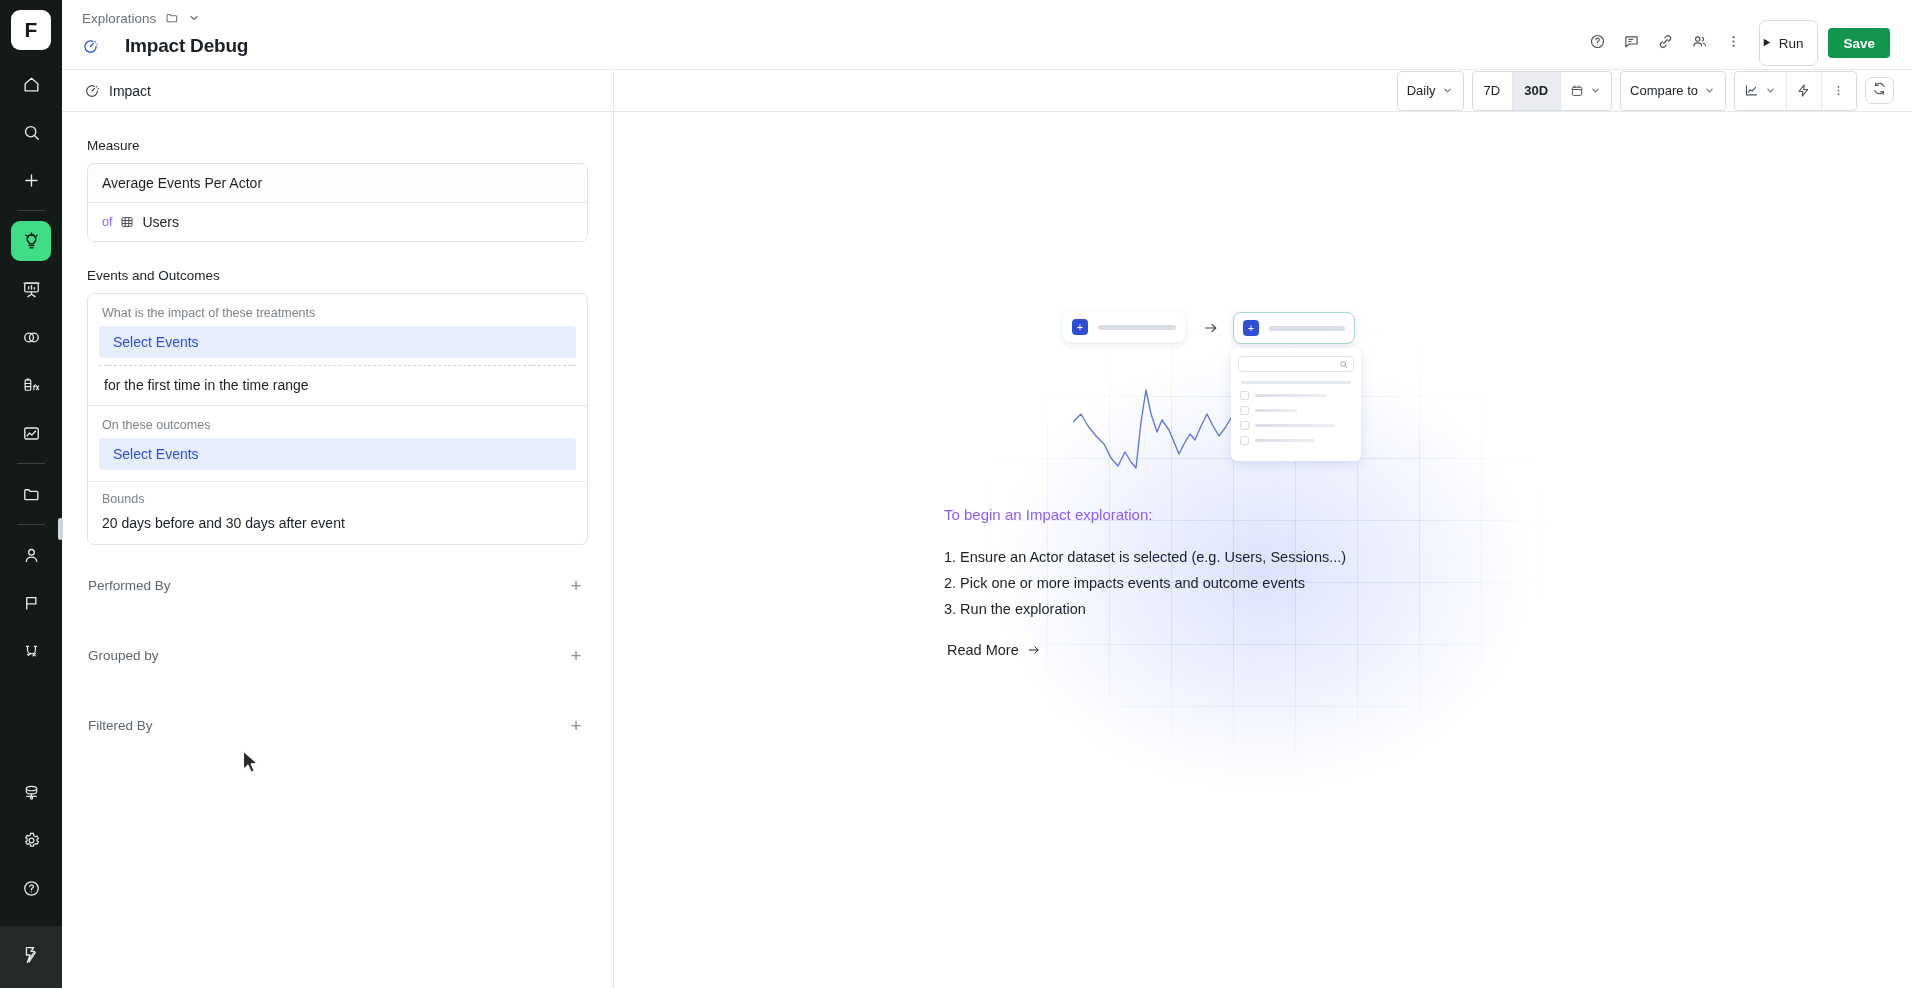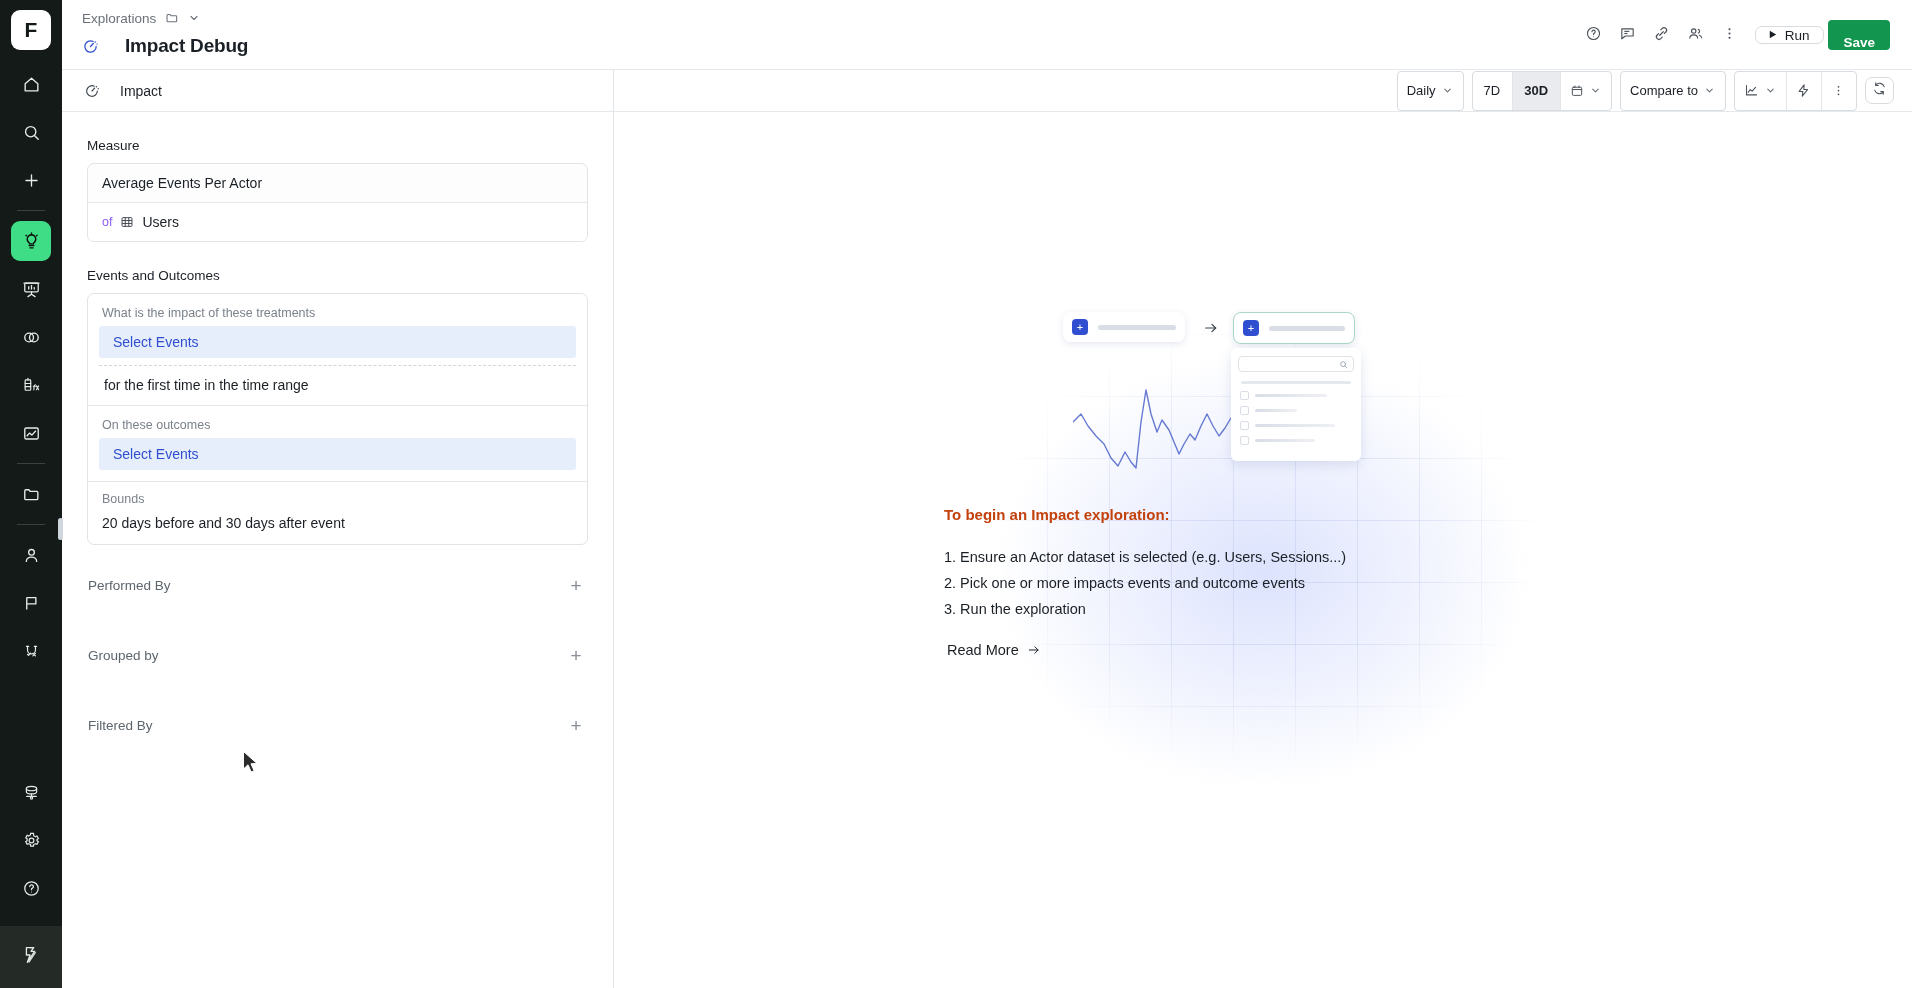--- a/index.html
+++ b/index.html
@@ -72,47 +72,47 @@
     margin-left: auto; display: flex; align-items: center; gap: 4px;
     padding-top: 20px;
   }
   .ic-btn {
     width: 30px; height: 30px; border-radius: 6px;
     display: flex; align-items: center; justify-content: center;
     color: #4b5259; cursor: pointer; background: transparent;
   }
   .btn-run {
     display: flex; align-items: center; gap: 7px;
-    height: 18px; padding: 0 14px 0 11px; margin-left: 6px;
+    height: 46px; padding: 0 14px 0 1px; margin-left: 6px;
     border: 1px solid #d8dce0; border-radius: 7px;
     background: #fff; color: #1b2026; font-size: 13.5px; cursor: pointer;
   }
   .btn-save {
-    height: 30px; padding: 0 15px; 
+    height: 30px; padding: 0 15px; margin-left: 6px;
     border: none; border-radius: 4px;
     background: #12964f; color: #ffffff;
     font-size: 13.5px; font-weight: bold; cursor: pointer;
-    display: flex; align-items: flex-end;
+    display: flex; align-items: center;
     font-family: "Liberation Sans", sans-serif;
   }
 
   
   .body-split { flex: 1 1 auto; display: flex; min-height: 0; }
 
   
   .config {
     width: 552px; flex: 0 0 552px;
     background: #fff;
     border-right: 1px solid #dfe4e8;
     display: flex; flex-direction: column;
     position: relative;
   }
   .config-head {
     height: 42px; flex: 0 0 42px;
-    display: flex; align-items: center; gap: 20px;
+    display: flex; align-items: center; gap: 9px;
     padding-left: 22px;
     border-bottom: 1px solid #e6e9ec;
     color: #3c434a;
   }
   .config-head .ch-label { font-size: 14px; color: #1b2026; }
   .config-body { padding: 26px 25px 0 25px; overflow: hidden; }
 
   .sec-label {
     font-size: 13.5px; color: #1b2026; margin-bottom: 10px;
   }
@@ -272,21 +272,21 @@
     height: 16px; display: flex; align-items: center;
     justify-content: flex-end; padding-right: 5px; color: #9aa1a9;
   }
   .dd-line-top { height: 3px; border-radius: 2px; background: #e4e8ef; margin: 9px 3px 7px 3px; }
   .dd-row { display: flex; align-items: center; gap: 6px; margin: 6px 2px; }
   .dd-box { width: 9px; height: 9px; border: 1px solid #d9dde6; border-radius: 2px; flex: 0 0 9px; }
   .dd-bar { height: 3px; border-radius: 2px; background: linear-gradient(to right, #d9dde6, #eef0f4); }
   .spark { position: absolute; left: 10px; top: 58px; pointer-events: none; }
 
   .empty-text { position: relative; width: 560px; margin-top: 14px; margin-left: -78px; }
-  .et-head { font-size: 15px; font-weight: bold; color: #c2410c; margin-bottom: 21px; }
+  .et-head { font-size: 15px; font-weight: normal; color: #8b5cf6; margin-bottom: 21px; }
   .et-li { font-size: 14.5px; color: #1b2026; line-height: 26px; }
   .et-read {
     display: inline-flex; align-items: center; gap: 8px;
     margin-top: 20px; margin-left: 3px;
     font-size: 14.5px; color: #1b2026; cursor: pointer;
   }
 
   
   .cursor { position: absolute; left: 242px; top: 750px; pointer-events: none; }
 </style>

